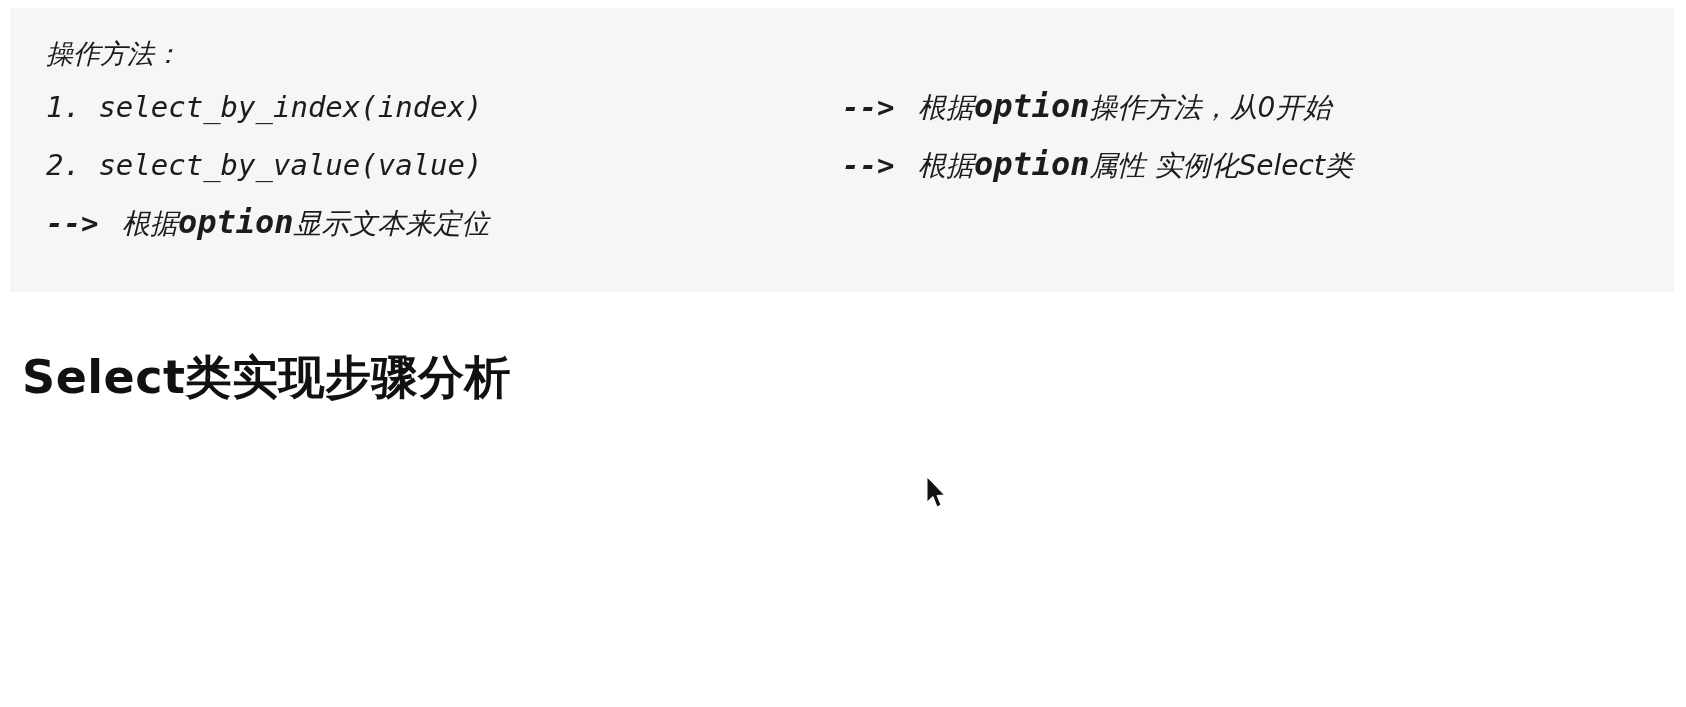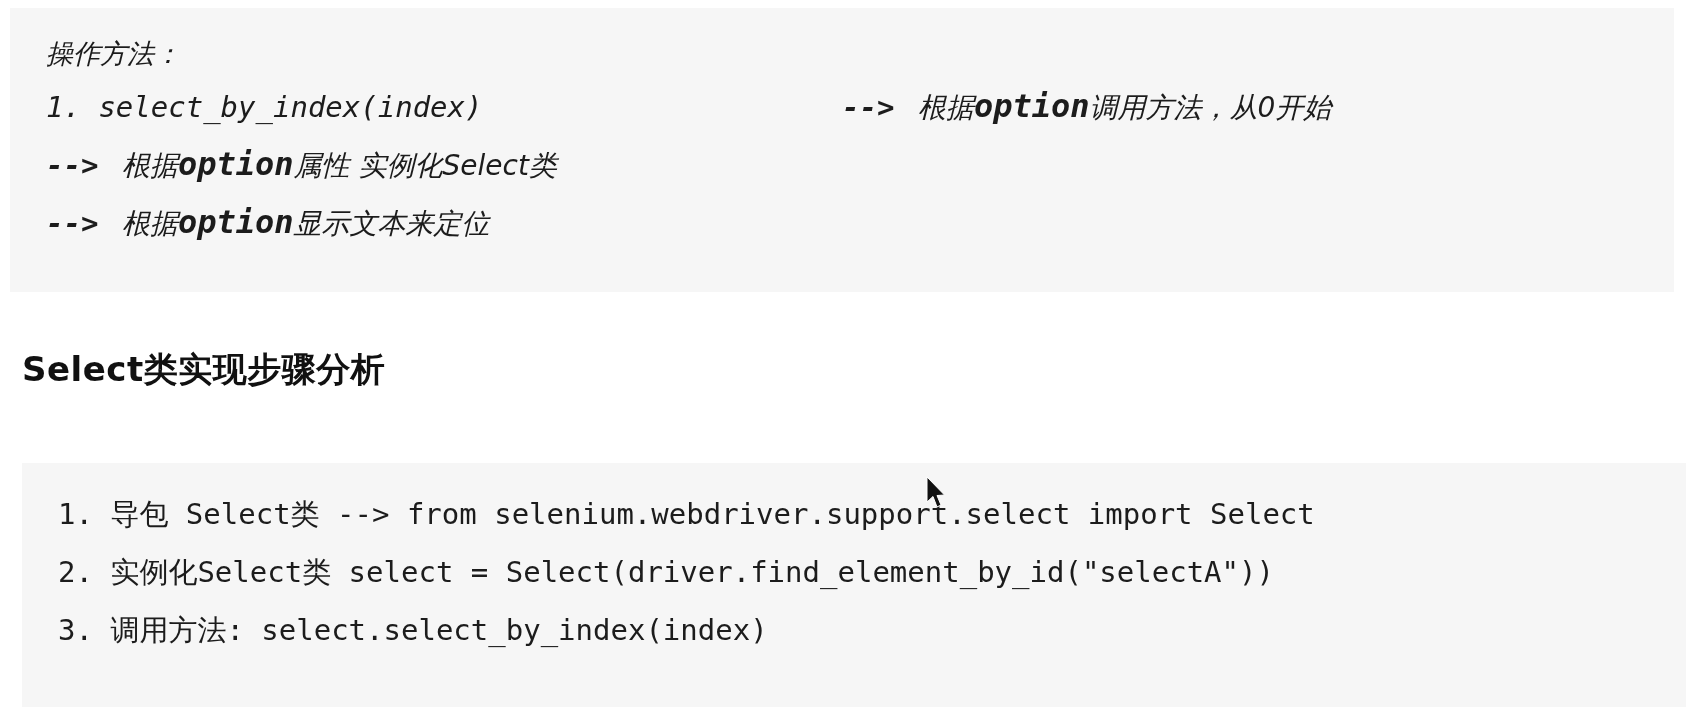--- a/index.html
+++ b/index.html
@@ -105,21 +105,21 @@
     white-space: pre;
     color: #1c1c1c;
   }
 
   
   #section-heading {
     position: absolute;
     left: 22px;
     top: 327px;
     font-family: "DejaVu Sans", "Liberation Sans", sans-serif;
-    font-size: 34px;
+    font-size: 46px;
     font-weight: bold;
     color: #111111;
     letter-spacing: 0.5px;
     white-space: pre;
     margin-top: 20px;
   }
 
   
   #mouse-cursor {
     position: absolute;
@@ -135,40 +135,36 @@
 
 <div class="page">
 
   <div class="code-block" id="methods-block">
 
     <div class="intro-line">操作方法：</div>
 
     <div class="method-row">
       <span class="method-left"><span>1.</span> <span>select_by_index(index)</span></span>
       <span class="method-arrow">--&gt;</span>
-      <span class="method-desc"><span>根据</span><span class="mono">option</span><span>调用方法，从0开始</span></span>
+      <span class="method-desc"><span>根据</span><span class="mono">option</span><span>操作方法，从0开始</span></span>
     </div>
 
     <div class="method-row">
+      <span class="method-left"><span>2.</span> <span>select_by_value(value)</span></span>
       <span class="method-arrow">--&gt;</span>
       <span class="method-desc"><span>根据</span><span class="mono">option</span><span>属性 实例化Select类</span></span>
     </div>
 
     <div class="method-row">
       <span class="method-arrow">--&gt;</span>
       <span class="method-desc"><span>根据</span><span class="mono">option</span><span>显示文本来定位</span></span>
     </div>
 
   </div>
 
   <h2 id="section-heading">Select类实现步骤分析</h2>
 
-  <div class="code-block" id="steps-block">
-    <div class="step-line">1. 导包 Select类 --&gt; from selenium.webdriver.support.select import Select</div>
-    <div class="step-line">2. 实例化Select类 select = Select(driver.find_element_by_id("selectA"))</div>
-    <div class="step-line">3. 调用方法: select.select_by_index(index)</div>
-  </div>
 
   <svg id="mouse-cursor" viewBox="0 0 22 34">
     <path d="M2,1 L2,26 L8,20.5 L12,31 L16,29 L12,19.5 L19.5,19 Z" fill="#111111" stroke="#ffffff" stroke-width="1"></path>
   </svg>
 
 </div>
 
 </body></html>

